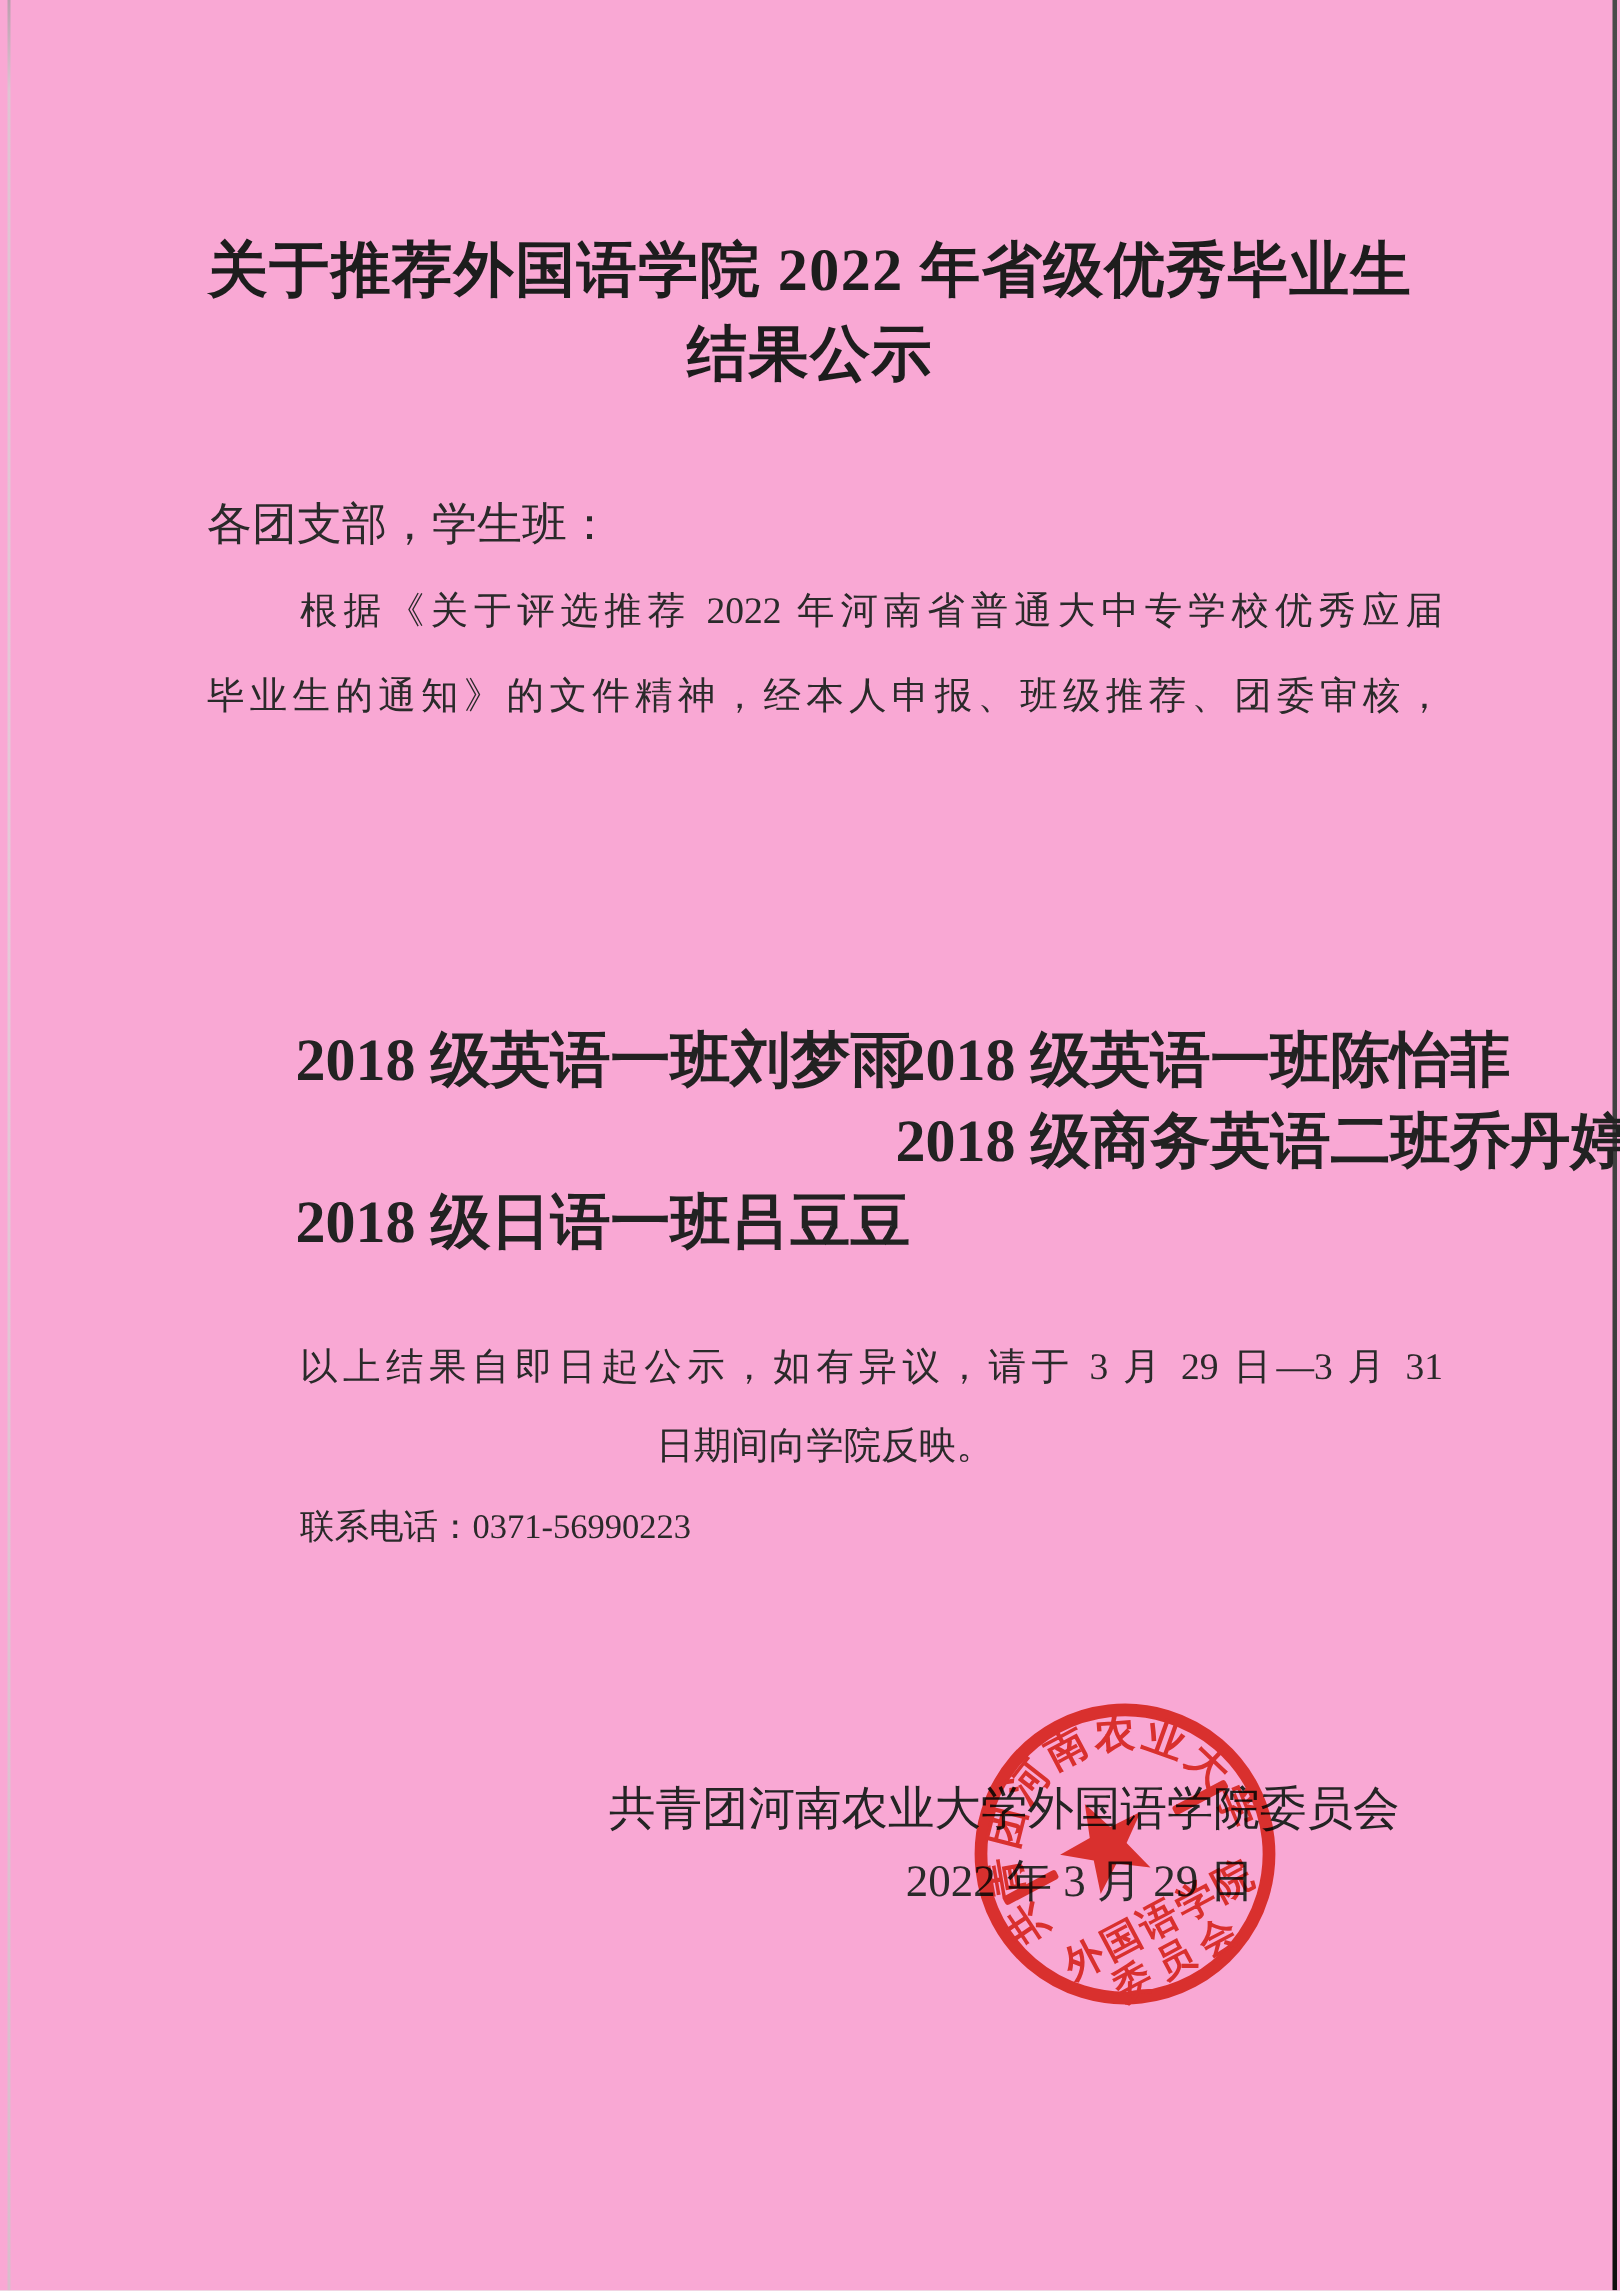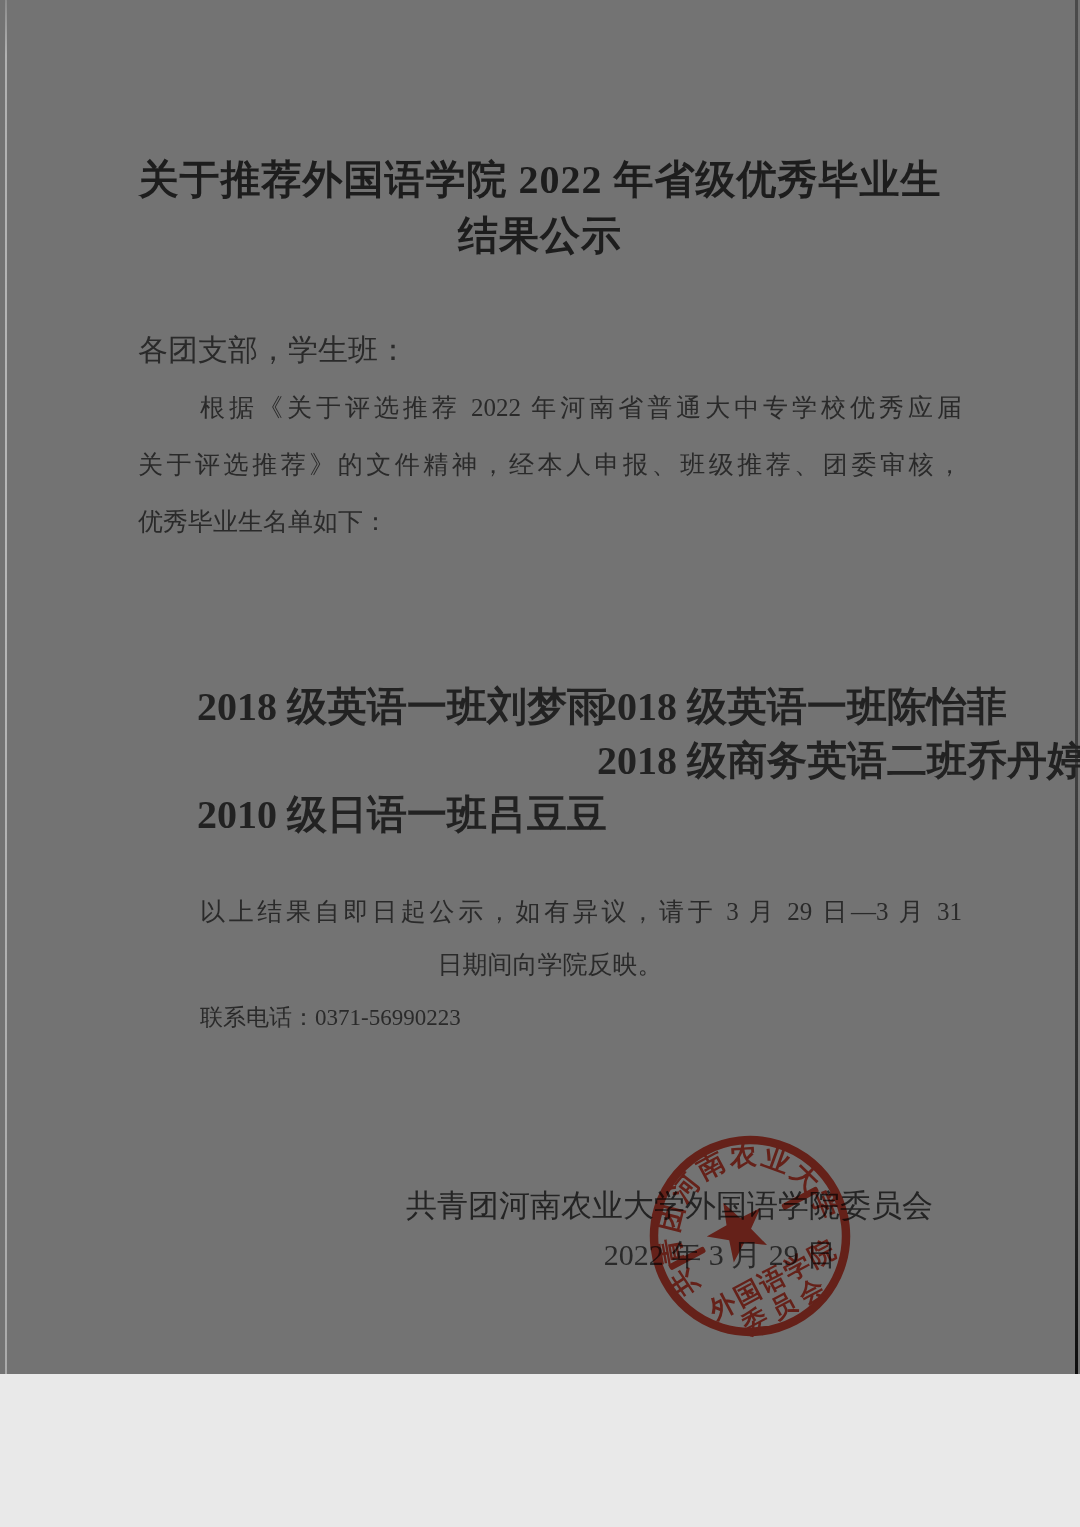--- a/index.html
+++ b/index.html
@@ -1,20 +1,20 @@
 <!DOCTYPE html>
 <html><head>
 <meta charset="utf-8">
 <style>
   html,body { margin:0; padding:0; background:#e9e9e9; }
   .page {
     position:relative;
-    width:1080px; height:1374px;
+    width:1080px; height:1527px;
     margin:0 auto;
-    background:#737373;
+    background:#f9a8d4;
     overflow:hidden;
     font-family:"Liberation Serif", serif;
     color:#2a2a2a;
   }
   
   .edge-left {
     position:absolute; left:5px; top:0; width:2px; height:100%;
     background:linear-gradient(180deg,#9a9a9a 0%,#d2d2d2 4%,#dcdcdc 40%,#d0d0d0 75%,#c8c8c8 100%);
     opacity:.65;
   }
@@ -78,34 +78,33 @@
 
   <h1 class="title">
     <span class="tline">关于推荐外国语学院 2022 年省级优秀毕业生</span>
     <span class="tline">结果公示</span>
   </h1>
 
   <div class="salutation">各团支部，学生班：</div>
 
   <div class="para p1">
     <div class="jline indent">根据《关于评选推荐 2022 年河南省普通大中专学校优秀应届</div>
-    <div class="jline">关于评选推荐》的文件精神，经本人申报、班级推荐、团委审核，</div>
-    <div class="nline">优秀毕业生名单如下：</div>
+    <div class="jline">毕业生的通知》的文件精神，经本人申报、班级推荐、团委审核，</div>
   </div>
 
   <div class="students">
     <div class="srow">
       <span class="scol scol1">2018 级英语一班刘梦雨</span>
       <span class="scol scol2">2018 级英语一班陈怡菲</span>
     </div>
     <div class="srow">
       <span class="scol scol2">2018 级商务英语二班乔丹婷</span>
     </div>
     <div class="srow">
-      <span class="scol scol1">2010 级日语一班吕豆豆</span>
+      <span class="scol scol1">2018 级日语一班吕豆豆</span>
       <span class="scol scol2"></span>
     </div>
   </div>
 
   <div class="para p2">
     <div class="jline indent">以上结果自即日起公示，如有异议，请于 3 月 29 日—3 月 31</div>
     <div class="nline">日期间向学院反映。</div>
   </div>
 
   <div class="contact">联系电话：0371-56990223</div>

